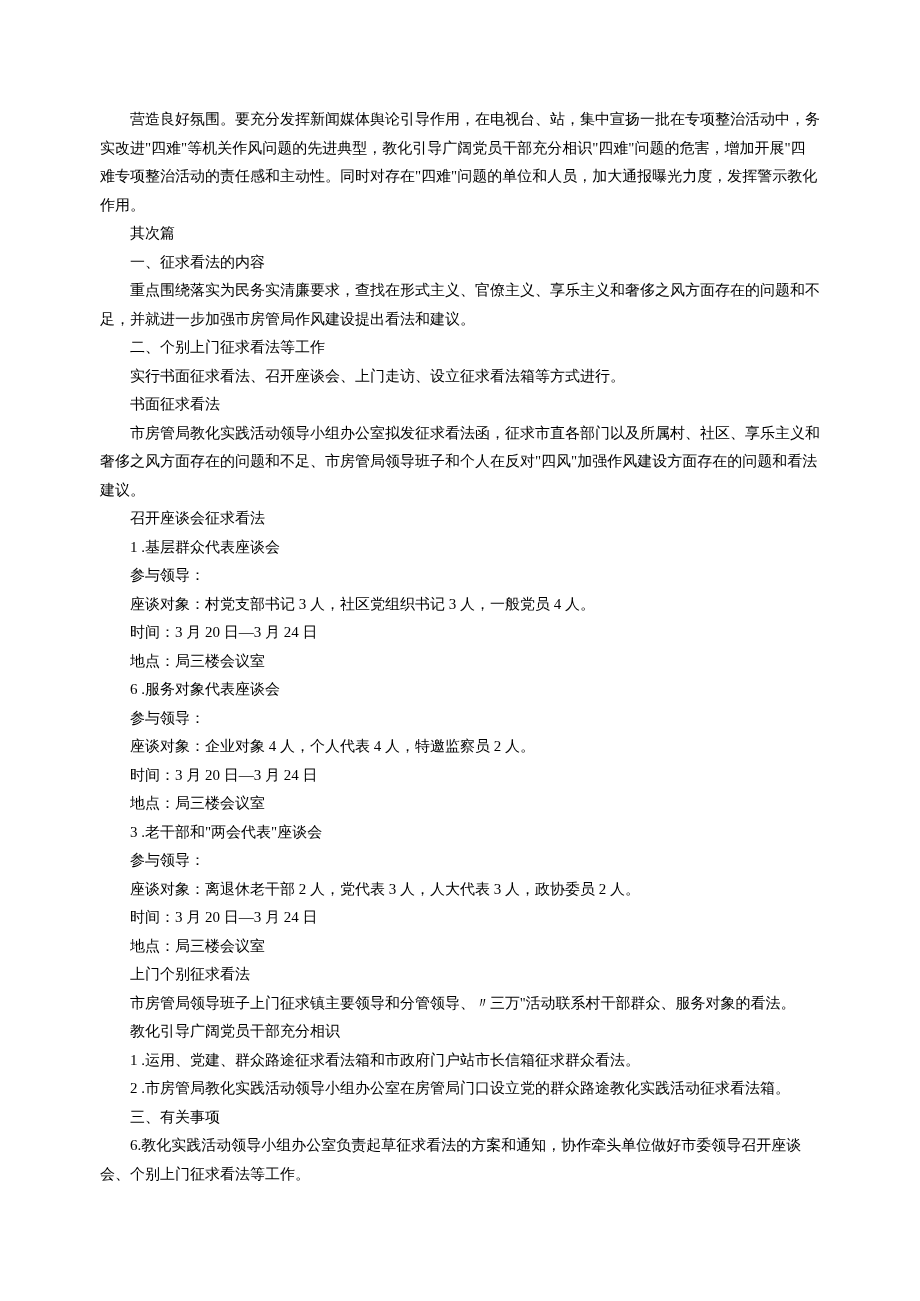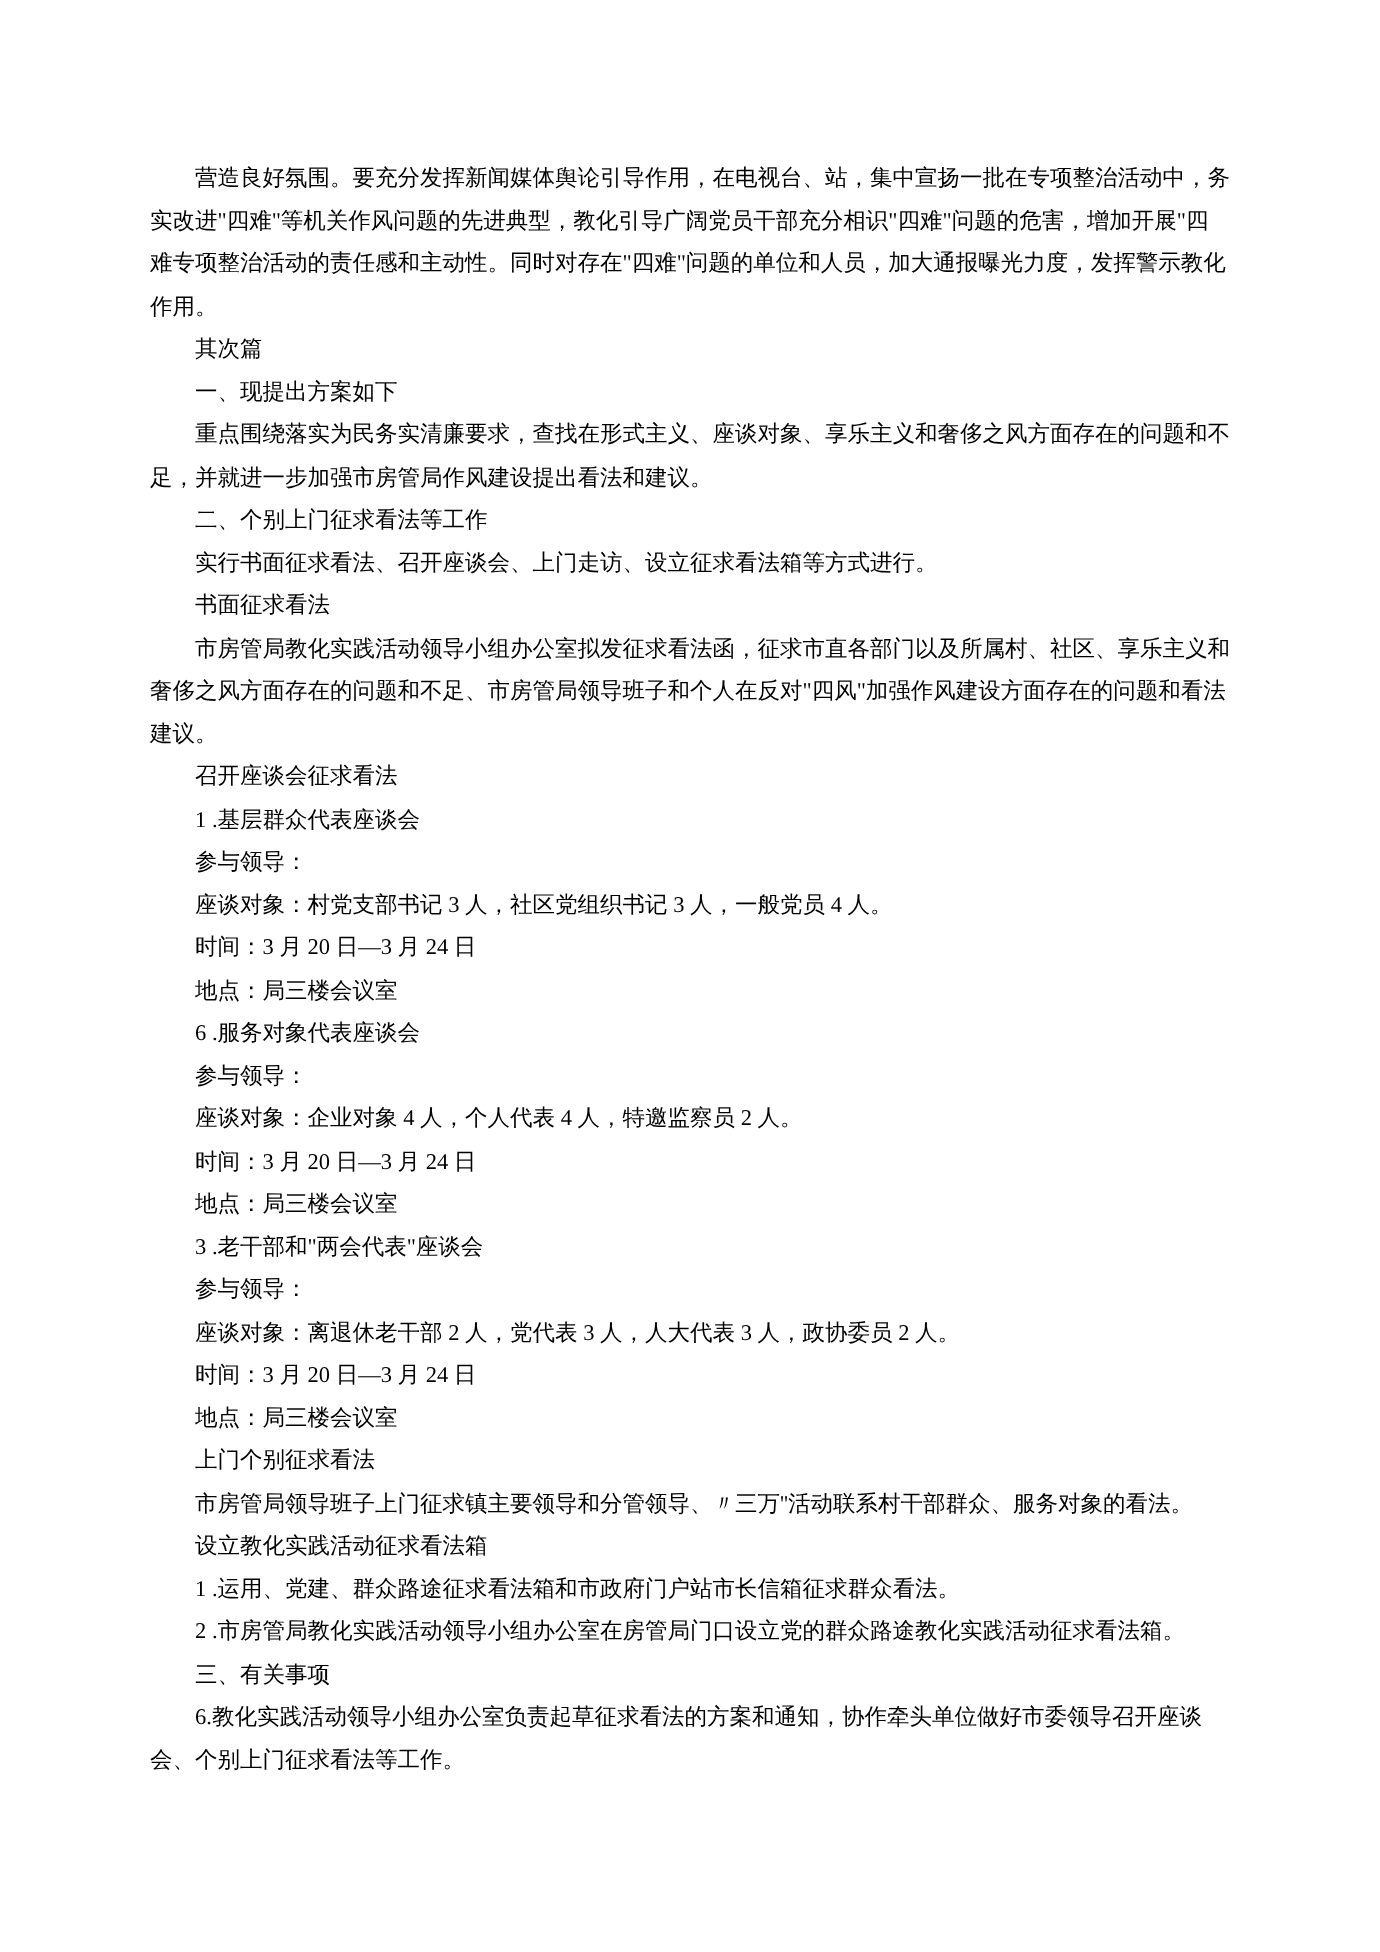--- a/index.html
+++ b/index.html
@@ -21,22 +21,22 @@
     text-indent: 2em;
     margin: 0;
   }
 </style>
 </head>
 <body>
 
 <div class="page">
   <p class="para">营造良好氛围。要充分发挥新闻媒体舆论引导作用，在电视台、站，集中宣扬一批在专项整治活动中，务实改进"四难"等机关作风问题的先进典型，教化引导广阔党员干部充分相识"四难"问题的危害，增加开展"四难专项整治活动的责任感和主动性。同时对存在"四难"问题的单位和人员，加大通报曝光力度，发挥警示教化作用。</p>
   <p class="para">其次篇</p>
-  <p class="para">一、现提出方案如下</p>
-  <p class="para">重点围绕落实为民务实清廉要求，查找在形式主义、座谈对象、享乐主义和奢侈之风方面存在的问题和不足，并就进一步加强市房管局作风建设提出看法和建议。</p>
+  <p class="para">一、征求看法的内容</p>
+  <p class="para">重点围绕落实为民务实清廉要求，查找在形式主义、官僚主义、享乐主义和奢侈之风方面存在的问题和不足，并就进一步加强市房管局作风建设提出看法和建议。</p>
   <p class="para">二、个别上门征求看法等工作</p>
   <p class="para">实行书面征求看法、召开座谈会、上门走访、设立征求看法箱等方式进行。</p>
   <p class="para">书面征求看法</p>
   <p class="para">市房管局教化实践活动领导小组办公室拟发征求看法函，征求市直各部门以及所属村、社区、享乐主义和奢侈之风方面存在的问题和不足、市房管局领导班子和个人在反对"四风"加强作风建设方面存在的问题和看法建议。</p>
   <p class="para">召开座谈会征求看法</p>
   <p class="para">1 .基层群众代表座谈会</p>
   <p class="para">参与领导：</p>
   <p class="para">座谈对象：村党支部书记 3 人，社区党组织书记 3 人，一般党员 4 人。</p>
   <p class="para">时间：3 月 20 日—3 月 24 日</p>
   <p class="para">地点：局三楼会议室</p>
@@ -45,18 +45,18 @@
   <p class="para">座谈对象：企业对象 4 人，个人代表 4 人，特邀监察员 2 人。</p>
   <p class="para">时间：3 月 20 日—3 月 24 日</p>
   <p class="para">地点：局三楼会议室</p>
   <p class="para">3  .老干部和"两会代表"座谈会</p>
   <p class="para">参与领导：</p>
   <p class="para">座谈对象：离退休老干部 2 人，党代表 3 人，人大代表 3 人，政协委员 2 人。</p>
   <p class="para">时间：3 月 20 日—3 月 24 日</p>
   <p class="para">地点：局三楼会议室</p>
   <p class="para">上门个别征求看法</p>
   <p class="para">市房管局领导班子上门征求镇主要领导和分管领导、〃三万''活动联系村干部群众、服务对象的看法。</p>
-  <p class="para">设立教化实践活动征求看法箱</p>
+  <p class="para">教化引导广阔党员干部充分相识</p>
   <p class="para">1 .运用、党建、群众路途征求看法箱和市政府门户站市长信箱征求群众看法。</p>
   <p class="para">2  .市房管局教化实践活动领导小组办公室在房管局门口设立党的群众路途教化实践活动征求看法箱。</p>
   <p class="para">三、有关事项</p>
   <p class="para">6.教化实践活动领导小组办公室负责起草征求看法的方案和通知，协作牵头单位做好市委领导召开座谈会、个别上门征求看法等工作。</p>
 </div>
 
 </body></html>

